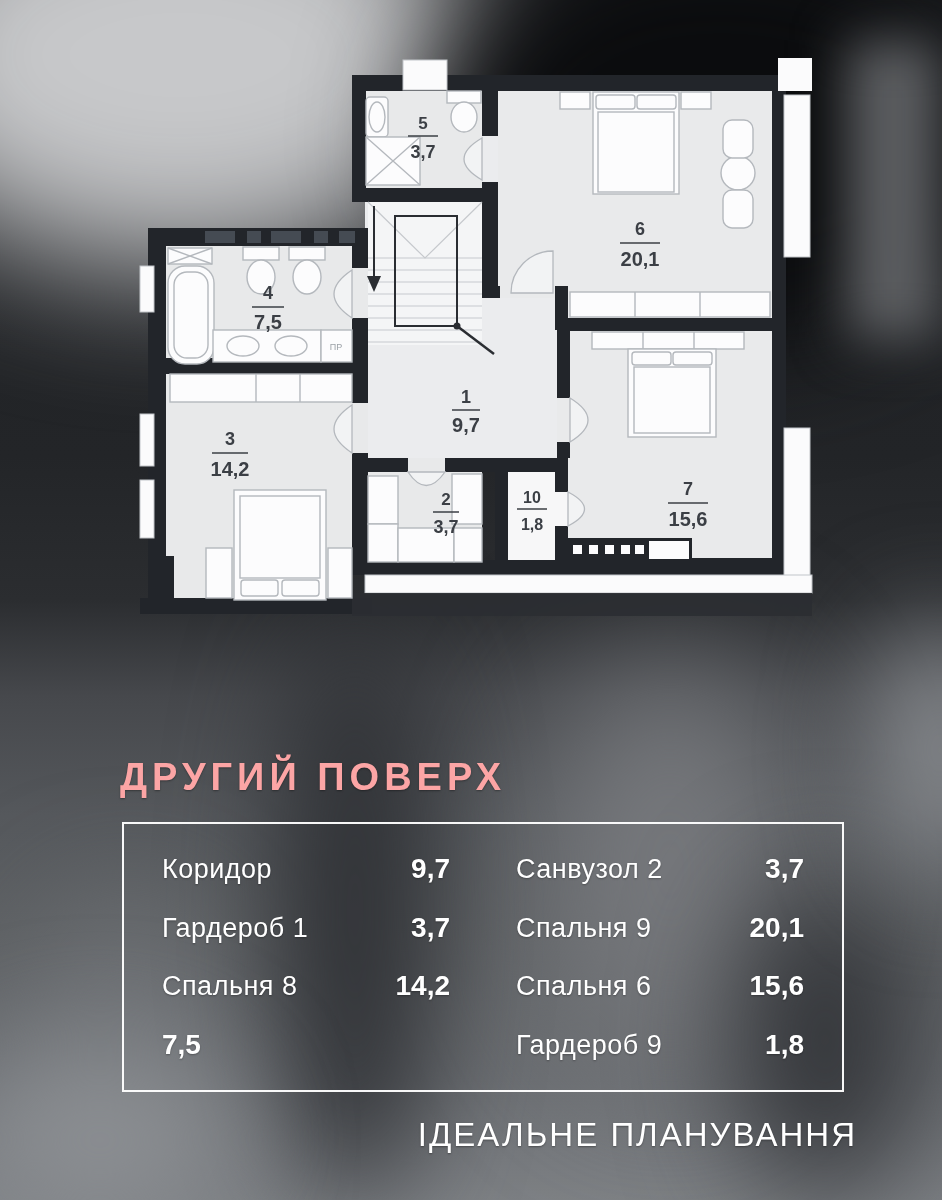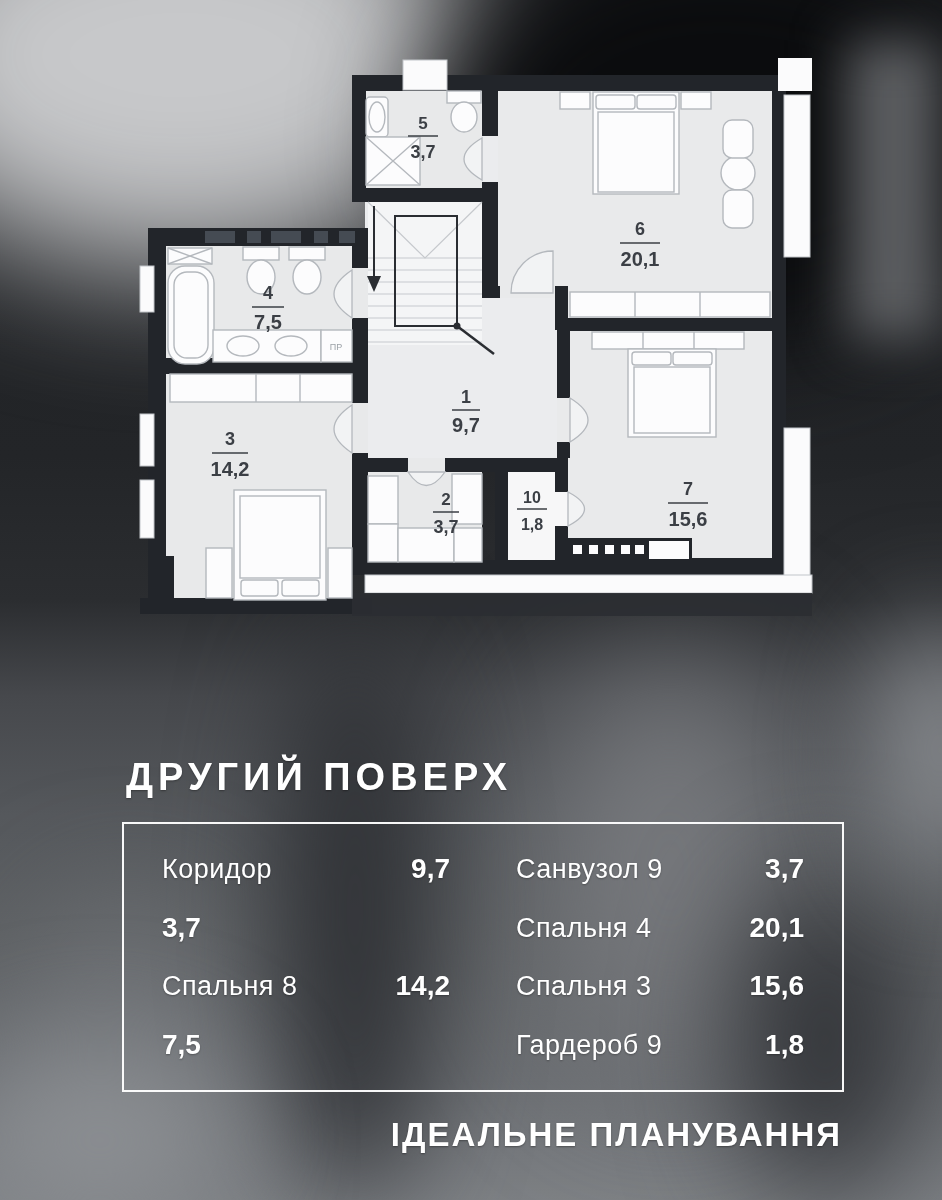--- a/index.html
+++ b/index.html
@@ -19,24 +19,24 @@
   .b5{left:540px;top:660px;width:260px;height:420px;background:#77797d;filter:blur(70px);}
   .b6{left:280px;top:620px;width:150px;height:580px;background:#2e3034;filter:blur(55px);}
   .b7{left:740px;top:880px;width:170px;height:320px;background:#303236;filter:blur(60px);}
   .b8{left:-40px;top:1040px;width:280px;height:200px;background:#8b8e92;filter:blur(55px);}
   .b9{left:880px;top:620px;width:120px;height:260px;background:#8f9296;filter:blur(55px);}
 
   
   .plan{position:absolute;left:118px;top:50px;width:706px;height:575px;}
 
   
-  .title{position:absolute;left:126px;top:756px;color:#ffffff;font-size:38px;font-weight:700;
+  .title{position:absolute;left:120px;top:756px;color:#fca5a5;font-size:38px;font-weight:700;
     letter-spacing:5px;text-shadow:0 1px 2px rgba(0,0,0,.35);white-space:nowrap;}
-  .footer{position:absolute;left:296px;top:1116px;width:546px;text-align:right;color:#fff;
-    font-size:33px;font-weight:700;letter-spacing:2px;text-shadow:0 1px 2px rgba(0,0,0,.35);white-space:nowrap;}
+  .footer{position:absolute;left:311px;top:1116px;width:546px;text-align:right;color:#fff;
+    font-size:33px;font-weight:400;letter-spacing:2px;text-shadow:0 1px 2px rgba(0,0,0,.35);white-space:nowrap;}
 
   
   .atable{position:absolute;left:122px;top:822px;width:722px;height:270px;box-sizing:border-box;
     border:2px solid rgba(255,255,255,.96);display:flex;gap:66px;padding:16px 38px;color:#fff;}
   .acol{flex:1;display:flex;flex-direction:column;justify-content:space-around;}
   .arow{display:flex;justify-content:space-between;align-items:baseline;}
   .alabel{font-size:27px;letter-spacing:.5px;text-shadow:0 1px 2px rgba(0,0,0,.3);white-space:nowrap;}
   .aval{font-size:28px;font-weight:700;text-shadow:0 1px 2px rgba(0,0,0,.3);}
 </style>
 </head>
@@ -274,41 +274,42 @@
 
 <div class="title">ДРУГИЙ ПОВЕРХ</div>
 
 <div class="atable">
   <div class="acol">
     <div class="arow">
       <span class="alabel">Коридор</span>
       <span class="aval">9,7</span>
     </div>
     <div class="arow">
+      <span class="alabel">Гардероб 1</span>
       <span class="aval">3,7</span>
     </div>
     <div class="arow">
       <span class="alabel">Спальня 8</span>
       <span class="aval">14,2</span>
     </div>
     <div class="arow">
       <span class="aval">7,5</span>
     </div>
   </div>
   <div class="acol">
     <div class="arow">
-      <span class="alabel">Санвузол 9</span>
+      <span class="alabel">Санвузол 2</span>
       <span class="aval">3,7</span>
     </div>
     <div class="arow">
-      <span class="alabel">Спальня 4</span>
+      <span class="alabel">Спальня 9</span>
       <span class="aval">20,1</span>
     </div>
     <div class="arow">
-      <span class="alabel">Спальня 3</span>
+      <span class="alabel">Спальня 6</span>
       <span class="aval">15,6</span>
     </div>
     <div class="arow">
       <span class="alabel">Гардероб 9</span>
       <span class="aval">1,8</span>
     </div>
   </div>
 </div>
 
 <div class="footer">ІДЕАЛЬНЕ ПЛАНУВАННЯ</div>

